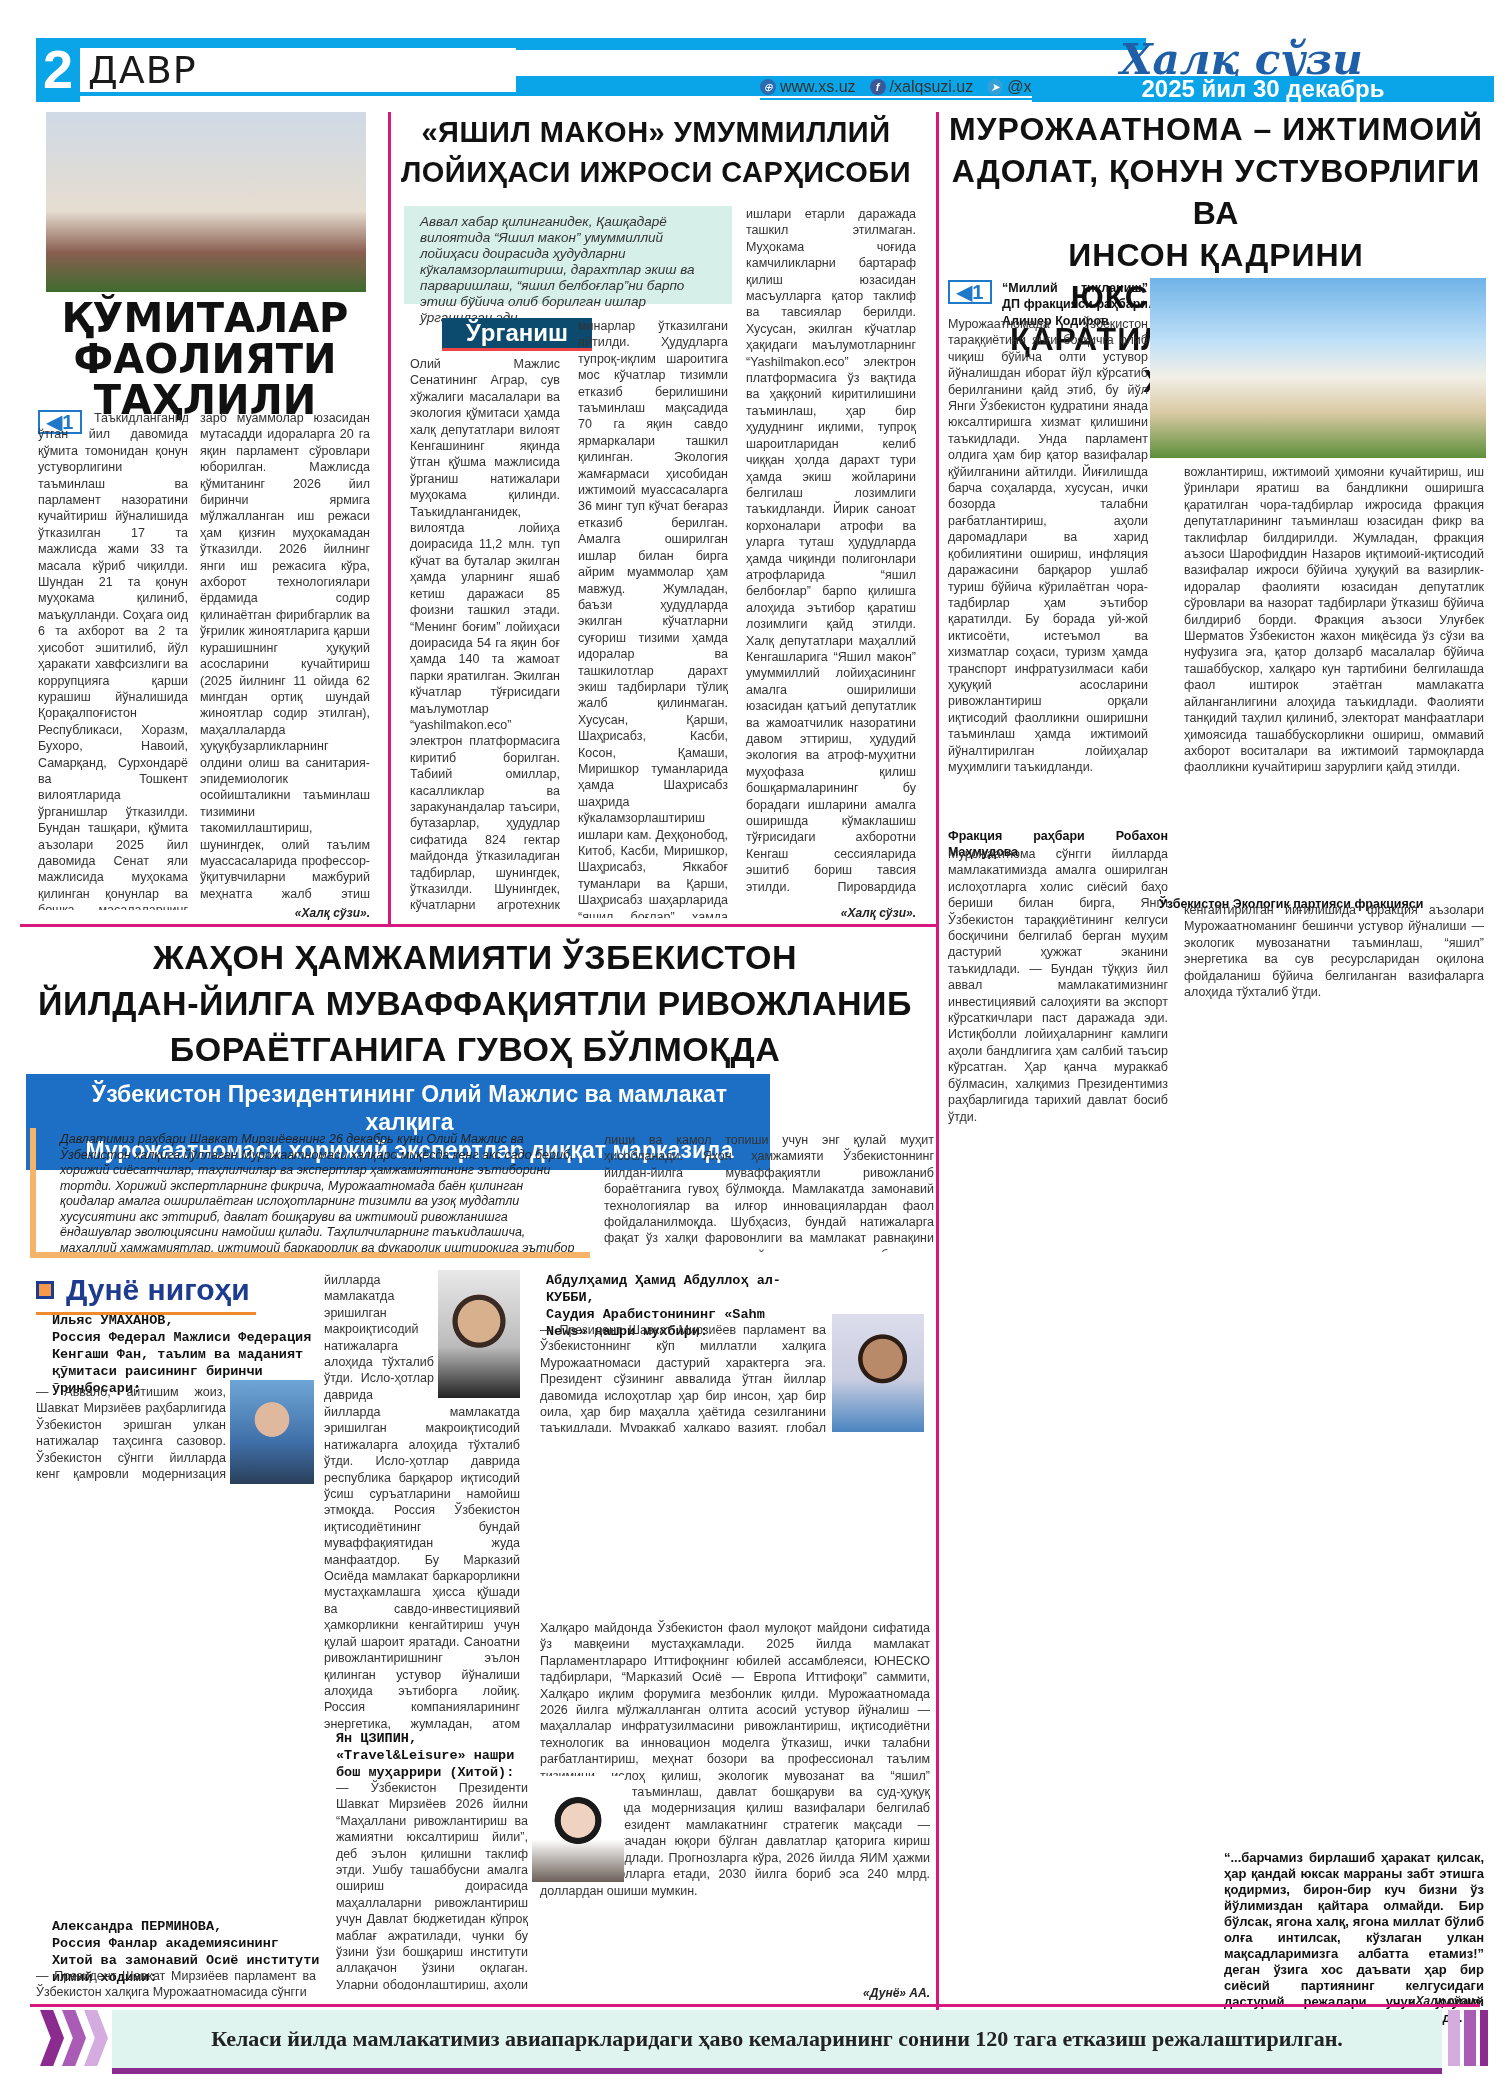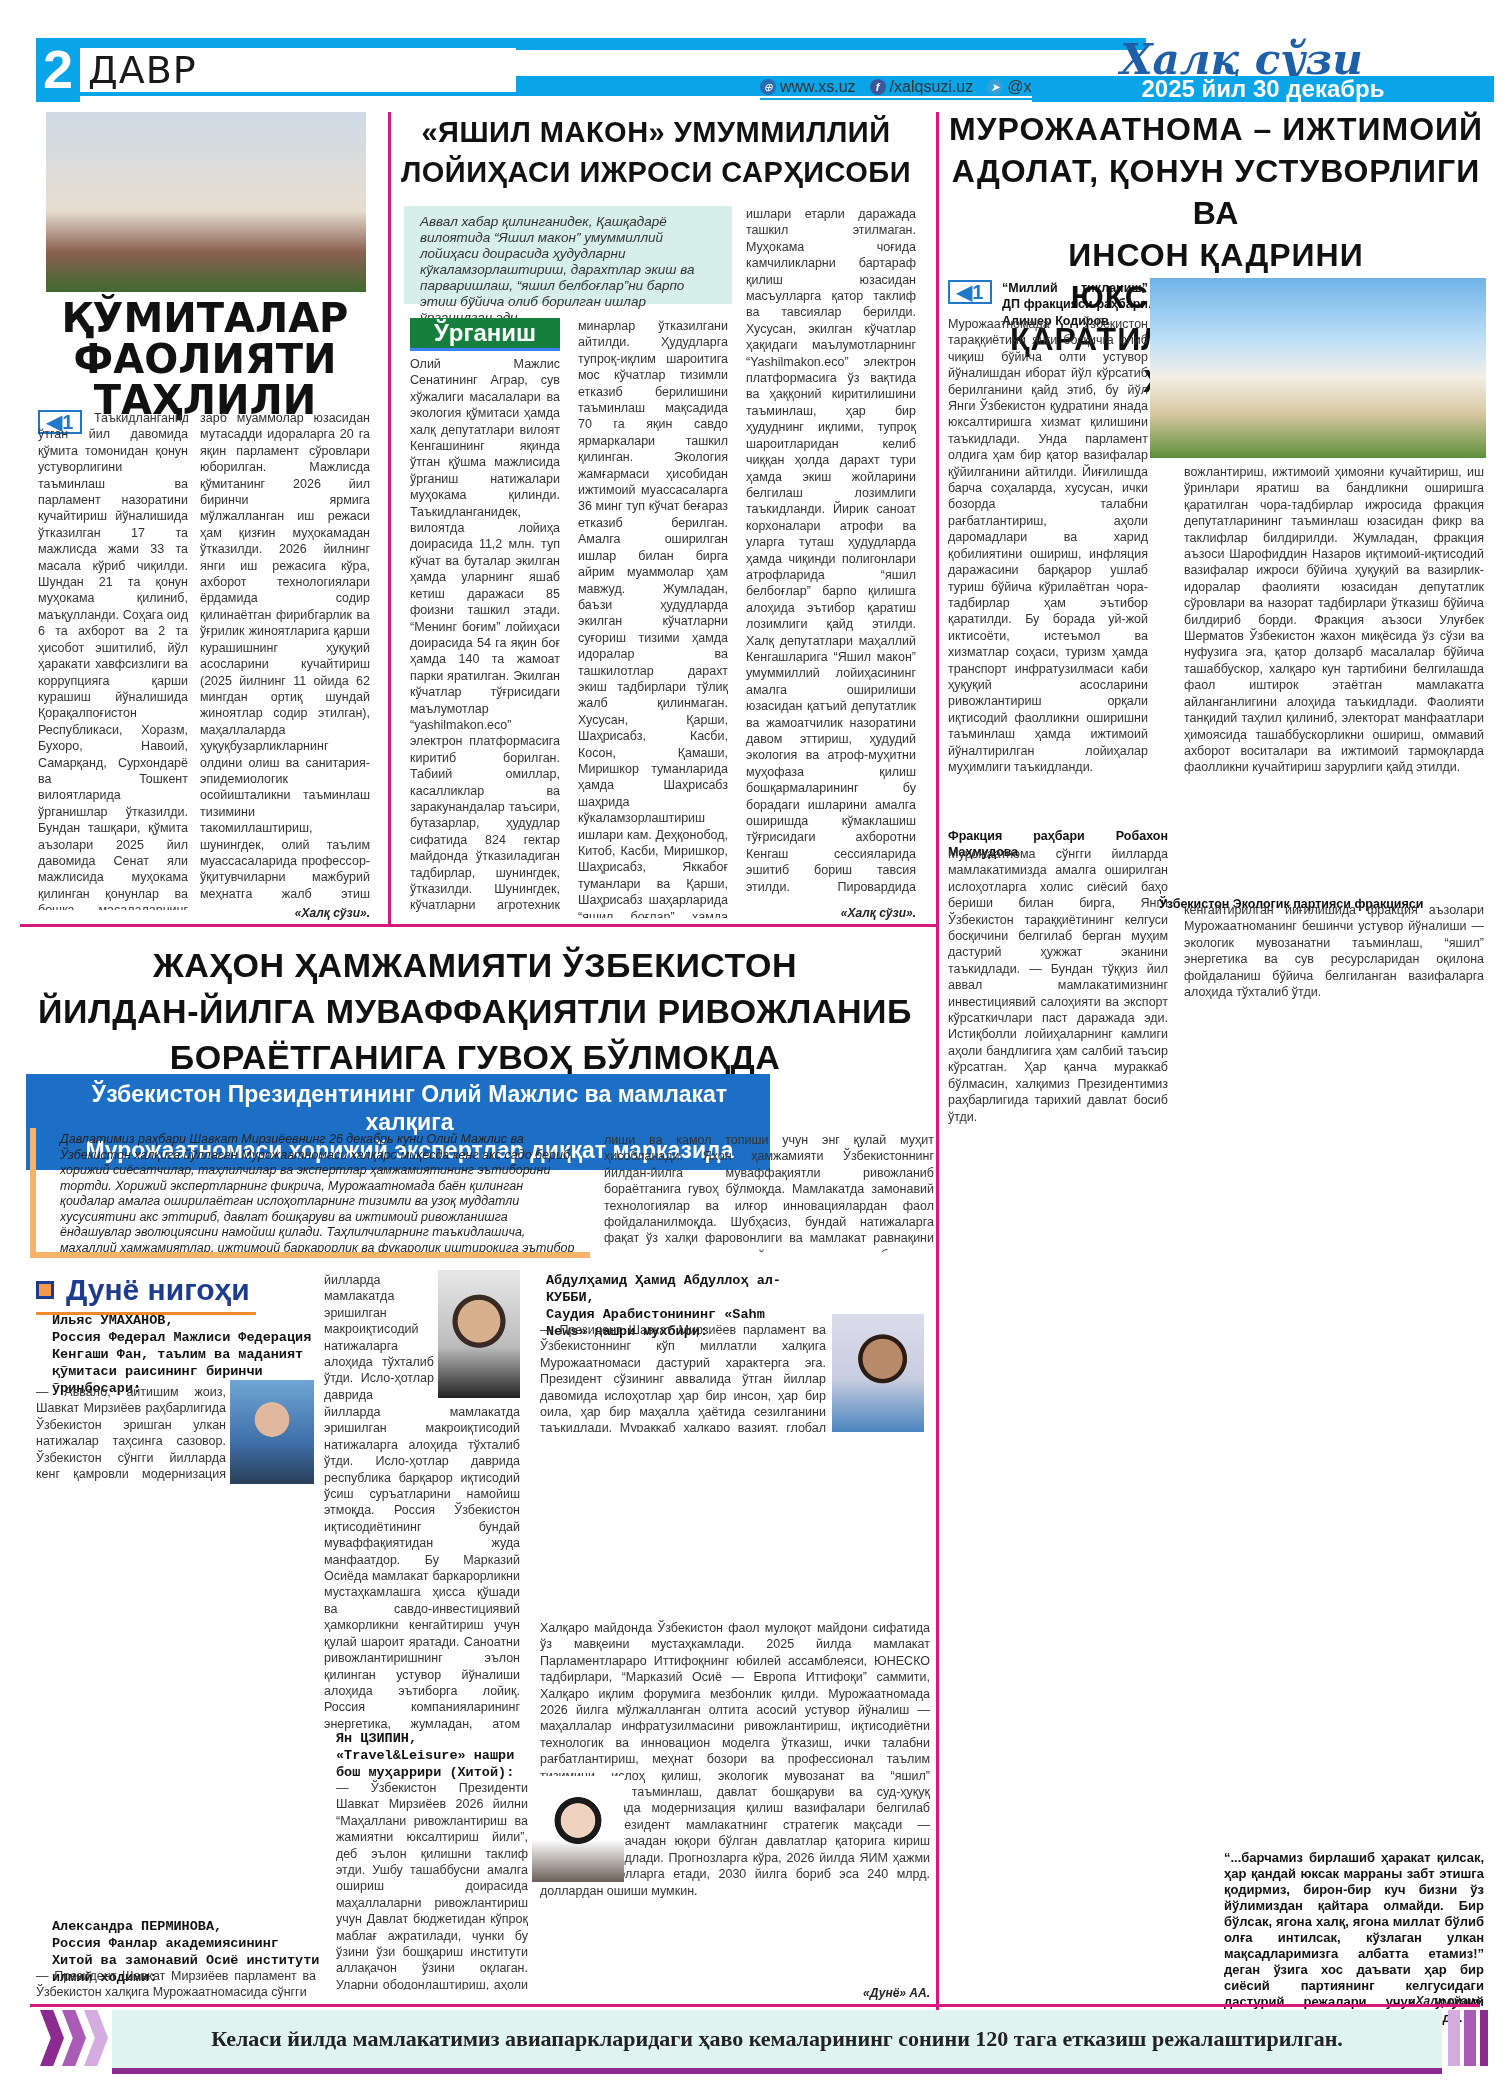--- a/index.html
+++ b/index.html
@@ -20,21 +20,21 @@
   .brand { left: 1120px; top: 36px; font: bold italic 42px/48px "DejaVu Serif", serif; color: #1f5fa8; }
   .datebar { left: 1032px; top: 76px; width: 462px; height: 26px; background: #0aa5e8; color: #fff; font: bold 24px/26px "Liberation Sans", sans-serif; text-align: center; }
   .rule-pink { background: #d6187f; height: 3px; }
   .vline-pink { background: #d6187f; width: 3px; }
   
   .h-black { font-family: "DejaVu Sans", sans-serif; font-weight: bold; color: #111; text-align: center; }
   .h-cond { font-family: "Liberation Sans", sans-serif; font-weight: bold; color: #111; text-align: center; letter-spacing: 0.5px; }
   .txt { font-size: 12.5px; line-height: 16.4px; color: #333; text-align: justify; hyphens: auto; }
   .photo { background: linear-gradient(180deg, #cfdae6 0%, #e6ddd0 55%, #8a5f50 78%, #3f6b2f 100%); }
   .lead-box { background: #d6efe8; font-style: italic; font-size: 17px; line-height: 23px; color: #333; padding: 8px 16px; }
-  .tag-purple { background: #15803d; color: #fff; font: bold 24px/30px "Liberation Sans", sans-serif; text-align: center; border-bottom: 3px solid #3b82f6; }
+  .tag-purple { background: #0c4a6e; color: #fff; font: bold 24px/30px "Liberation Sans", sans-serif; text-align: center; border-bottom: 3px solid #ef4444; margin-left: 32px; }
   .arrow-tag { display: inline-block; width: 44px; height: 24px; border: 2px solid #1f78c8; color: #1f78c8; font: bold 20px/20px "Liberation Sans", sans-serif; text-align: center; background: #fff; }
   .credit { font-weight: bold; font-style: italic; font-size: 12px; text-align: right; }
   .subhead-blue { background: #1c6fc4; color: #fff; font: bold 23px/28px "Liberation Sans", sans-serif; text-align: center; padding: 6px 0; }
   .italic-lead { border-left: 6px solid #f5b46a; border-bottom: 6px solid #f5b46a; font-style: italic; font-size: 13.5px; line-height: 17px; padding: 4px 10px 8px 24px; color: #222; }
   .rubric { font: bold 30px/36px "Liberation Sans", sans-serif; color: #1d3b8f; display: flex; align-items: center; gap: 12px; border-bottom: 3px solid #f08a2a; padding-bottom: 4px; }
   .rubric .sq { width: 18px; height: 18px; background: #f59a4d; border: 3px solid #1d3b8f; }
   .byline { font-weight: bold; font-size: 13.5px; line-height: 17px; color: #111; font-family: Liberation Mono, monospace; }
   .portrait { background: radial-gradient(circle at 50% 38%, #e0b89e 0 22%, transparent 23%), linear-gradient(180deg, #6fa6d6 0%, #3f6fa8 60%, #2a3f5a 100%); }
   .portrait2 { background: radial-gradient(circle at 50% 40%, #d7b08d 0 24%, #3a2a24 25% 30%, transparent 31%), linear-gradient(180deg, #e8e8e8 0%, #bbb 60%, #222 100%); }
   .portrait3 { background: radial-gradient(circle at 55% 38%, #b98a6a 0 22%, #2b1c14 23% 27%, transparent 28%), linear-gradient(180deg, #dcdcec 0%, #c9cde0 55%, #4a84c0 100%); }
@@ -115,21 +115,21 @@
 <div class="abs txt" style="left:948px;top:828px;width:220px;"><b style="color:#111;">Фракция раҳбари Робахон Маҳмудова</b></div>
 <div class="abs txt" style="left:948px;top:846px;width:220px;height:1140px;overflow:hidden;">Мурожаатнома сўнгги йилларда мамлакатимизда амалга оширилган ислоҳотларга холис сиёсий баҳо бериши билан бирга, Янги Ўзбекистон тараққиётининг келгуси босқичини белгилаб берган муҳим дастурий ҳужжат эканини таъкидлади. — Бундан тўққиз йил аввал мамлакатимизнинг инвестициявий салоҳияти ва экспорт кўрсаткичлари паст даражада эди. Истиқболли лойиҳаларнинг камлиги аҳоли бандлигига ҳам салбий таъсир кўрсатган. Ҳар қанча мураккаб бўлмасин, халқимиз Президентимиз раҳбарлигида тарихий давлат босиб ўтди.</div>
 <div class="abs txt" style="left:1184px;top:464px;width:300px;height:410px;overflow:hidden;">вожлантириш, ижтимоий ҳимояни кучайтириш, иш ўринлари яратиш ва бандликни оширишга қаратилган чора-тадбирлар ижросида фракция депутатларининг таъминлаш юзасидан фикр ва таклифлар билдирилди. Жумладан, фракция аъзоси Шарофиддин Назаров иқтимоий-иқтисодий вазифалар ижроси бўйича ҳуқуқий ва вазирлик-идоралар фаолияти юзасидан депутатлик сўровлари ва назорат тадбирлари ўтказиш бўйича билдириб борди. Фракция аъзоси Улуғбек Шерматов Ўзбекистон жахон миқёсида ўз сўзи ва нуфузига эга, қатор долзарб масалалар бўйича ташаббускор, халқаро кун тартибини белгилашда фаол иштирок этаётган мамлакатга айланганлигини алоҳида таъкидлади. Фаолияти танқидий таҳлил қилиниб, электорат манфаатлари ҳимоясида ташаббускорликни ошириш, оммавий ахборот воситалари ва ижтимоий тармоқларда фаолликни кучайтириш зарурлиги қайд этилди.</div>
 <div class="abs txt" style="left:1159px;top:884px;width:300px;margin-top:12px;"><b style="color:#111;">Ўзбекистон Экологик партияси фракцияси</b></div>
 <div class="abs txt" style="left:1184px;top:902px;width:300px;height:940px;overflow:hidden;">кенгайтирилган йиғилишида фракция аъзолари Мурожаатноманинг бешинчи устувор йўналиши — экологик мувозанатни таъминлаш, “яшил” энергетика ва сув ресурсларидан оқилона фойдаланиш бўйича белгиланган вазифаларга алоҳида тўхталиб ўтди.</div>
 <div class="abs txt" style="left:1224px;top:1850px;width:260px;font-weight:bold;color:#111;font-size:13px;line-height:16px;">“...барчамиз бирлашиб ҳаракат қилсак, ҳар қандай юксак марраны забт этишга қодирмиз, бирон-бир куч бизни ўз йўлимиздан қайтара олмайди. Бир бўлсак, ягона халқ, ягона миллат бўлиб олға интилсак, кўзлаган улкан мақсадларимизга албатта етамиз!” деган ўзига хос даъвати ҳар бир сиёсий партиянинг келгусидаги дастурий режалари учун умумий мақсад бўлганлиги эътироф этилди.</div>
 <div class="abs credit" style="left:1224px;top:1994px;width:260px;">«Халқ сўзи».</div>
 
 <div class="abs rule-pink" style="left:20px;top:924px;width:916px;"></div>
 
-<div class="abs h-cond" style="left:20px;top:934px;width:910px;font-size:34px;line-height:46px;margin-top:8px;">
+<div class="abs h-cond" style="left:20px;top:934px;width:910px;font-size:34px;line-height:46px;">
   <div>ЖАҲОН ҲАМЖАМИЯТИ ЎЗБЕКИСТОН</div>
   <div>ЙИЛДАН-ЙИЛГА МУВАФФАҚИЯТЛИ РИВОЖЛАНИБ</div>
   <div>БОРАЁТГАНИГА ГУВОҲ БЎЛМОҚДА</div>
 </div>
 <div class="abs subhead-blue" style="left:26px;top:1074px;width:744px;padding-left:23px;">
   <div>Ўзбекистон Президентининг Олий Мажлис ва мамлакат халқига</div>
   <div>Мурожаатномаси хорижий экспертлар диққат марказида</div>
 </div>
 <div class="abs italic-lead" style="left:30px;top:1128px;width:560px;height:130px;overflow:hidden;font-size:12.5px;line-height:15.5px;">Давлатимиз раҳбари Шавкат Мирзиёевнинг 26 декабрь куни Олий Мажлис ва Ўзбекистон халқига йўллаган Мурожаатномаси халқаро миқёсда кенг акс садо бериб, хорижий сиёсатчилар, таҳлилчилар ва экспертлар ҳамжамиятининг эътиборини тортди. Хорижий экспертларнинг фикрича, Мурожаатномада баён қилинган қоидалар амалга оширилаётган ислоҳотларнинг тизимли ва узоқ муддатли хусусиятини акс эттириб, давлат бошқаруви ва ижтимоий ривожланишга ёндашувлар эволюциясини намойиш қилади. Таҳлилчиларнинг таъкидлашича, маҳаллий ҳамжамиятлар, ижтимоий барқарорлик ва фуқаролик иштирокига эътибор Ўзбекистоннинг иқтисодий ўсиш ва ижтимоий масъулият мувозанатига асосланган инклюзив ривожланиш моделини шакллантиришга интилишидан далолат беради.</div>
 <div class="abs txt" style="left:604px;top:1132px;width:330px;height:120px;overflow:hidden;">лиши ва камол топиши учун энг қулай муҳит ҳисобланади. Яхон ҳамжамияти Ўзбекистоннинг йилдан-йилга муваффақиятли ривожланиб бораётганига гувоҳ бўлмоқда. Мамлакатда замонавий технологиялар ва илғор инновациялардан фаол фойдаланилмоқда. Шубҳасиз, бундай натижаларга фақат ўз халқи фаровонлиги ва мамлакат равнақини ҳамма нарсадан устун қўядиган давлат раҳбарининг оқилона ва стратегик раҳбарлиги остида эришиш мумкин.</div>

